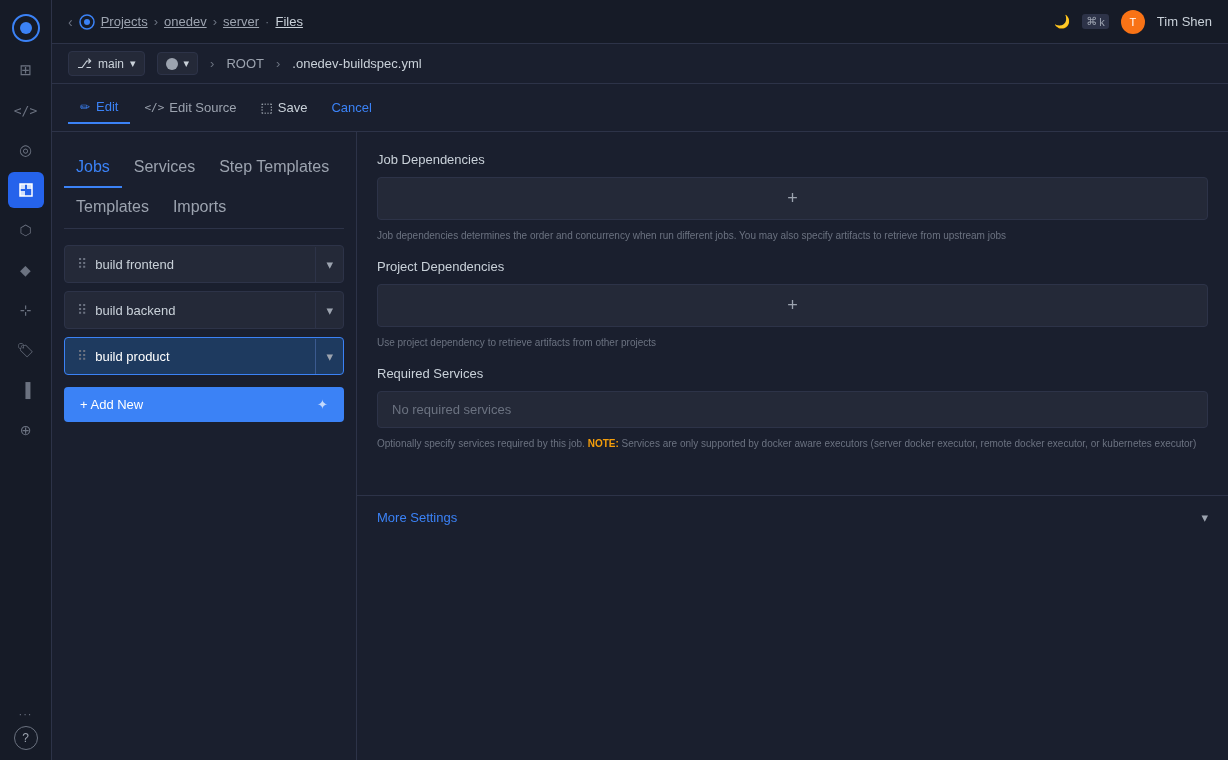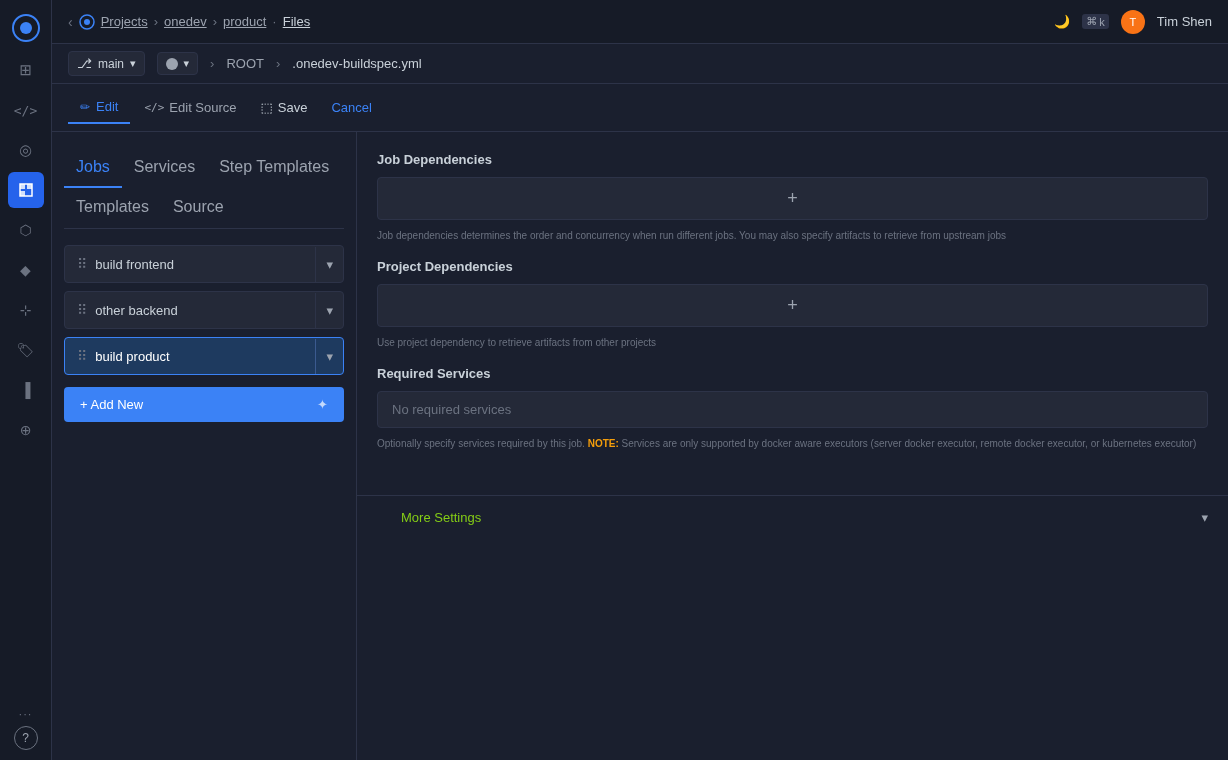--- a/index.html
+++ b/index.html
@@ -62,21 +62,21 @@
 
     
     .right-panel { flex: 1; background: #1a1f2e; overflow-y: auto; padding: 0 0 20px 0; position: relative; }
 
     
     .section-header { display: flex; align-items: center; justify-content: space-between; padding: 14px 20px; background: #1e2840; cursor: pointer; border-bottom: 1px solid #2d3348; }
 
     
     .section-content { padding: 20px; }
 
-    .field-label { color: #c9d1d9; font-size: 13px; font-weight: 700; margin-bottom: 10px; }
+    .field-label { color: #c9d1d9; font-size: 13px; font-weight: 400; margin-bottom: 10px; }
     .add-row { display: flex; align-items: center; justify-content: center; background: #242938; border: 1px solid #2d3348; border-radius: 4px; padding: 10px; cursor: pointer; color: #9ca3af; font-size: 18px; margin-bottom: 8px; }
     .field-desc { color: #6b7280; font-size: 10px; line-height: 1.5; margin-bottom: 16px; }
     .field-desc strong { color: #f59e0b; font-weight: 600; }
 
     .required-services-box { background: #242938; border: 1px solid #2d3348; border-radius: 4px; padding: 10px 14px; color: #6b7280; font-size: 13px; margin-bottom: 8px; }
 
     .more-settings-header { display: flex; align-items: center; justify-content: space-between; padding: 14px 20px; background: #1a1f2e; border-top: 1px solid #2d3348; cursor: pointer; margin-top: 8px; }
 
     
     ::-webkit-scrollbar { width: 6px; }
@@ -125,21 +125,21 @@
     <div class="topnav-breadcrumb">
       <span style="color:#6b7280; font-size:14px; cursor:pointer;">‹</span>
       <svg width="16" height="16" viewBox="0 0 16 16" fill="#3b82f6">
         <circle cx="8" cy="8" r="7" stroke="#3b82f6" stroke-width="1.5" fill="none"></circle>
         <circle cx="8" cy="8" r="3" fill="#3b82f6"></circle>
       </svg>
       <span class="breadcrumb-item">Projects</span>
       <span class="breadcrumb-sep">›</span>
       <span class="breadcrumb-item">onedev</span>
       <span class="breadcrumb-sep">›</span>
-      <span class="breadcrumb-item">product</span>
+      <span class="breadcrumb-item">server</span>
       <span class="breadcrumb-sep">·</span>
       <span class="breadcrumb-item current">Files</span>
     </div>
     <div class="topnav-right">
       <span style="cursor:pointer;">🌙</span>
       <span class="kbd">
         <span>⌘</span>
         <span>k</span>
       </span>
       <div class="user-avatar">T</div>
@@ -183,35 +183,35 @@
 
   <div class="content-body">
 
     <div class="left-panel">
 
       <div class="tabs-bar" style="padding: 0; margin-bottom: 8px; background: transparent; border-bottom: 1px solid #2d3348; display: flex; gap: 0; flex-wrap: wrap;">
         <div class="tab-item active">Jobs</div>
         <div class="tab-item">Services</div>
         <div class="tab-item">Step Templates</div>
         <div class="tab-item">Templates</div>
-        <div class="tab-item">Source</div>
+        <div class="tab-item">Imports</div>
       </div>
 
       <div class="job-item">
         <div class="job-item-inner">
           <span style="color:#6b7280; font-size:14px;">⠿</span>
           <span>build frontend</span>
         </div>
         <div class="job-chevron">▾</div>
       </div>
 
       <div class="job-item">
         <div class="job-item-inner">
           <span style="color:#6b7280; font-size:14px;">⠿</span>
-          <span>other backend</span>
+          <span>build backend</span>
         </div>
         <div class="job-chevron">▾</div>
       </div>
 
       <div class="job-item selected">
         <div class="job-item-inner">
           <span style="color:#6b7280; font-size:14px;">⠿</span>
           <span style="color:#fff;">build product</span>
         </div>
         <div class="job-chevron" style="border-left-color:#3b5a8f;">▾</div>
@@ -242,20 +242,20 @@
 
         <div class="field-label">Required Services</div>
         <div class="required-services-box">No required services</div>
         <div class="field-desc">
           <span>Optionally specify services required by this job. </span><strong>NOTE:</strong><span> Services are only supported by docker aware executors (server docker executor, remote docker executor, or kubernetes executor)</span>
         </div>
 
       </div>
 
       <div class="more-settings-header">
-        <span style="color:#84cc16; font-size:13px;margin-left:24px;">More Settings</span>
+        <span style="color:#3b82f6; font-size:13px;">More Settings</span>
         <span style="color:#9ca3af;">▾</span>
       </div>
 
     </div>
 
   </div>
 </div>
 
 </body></html>

